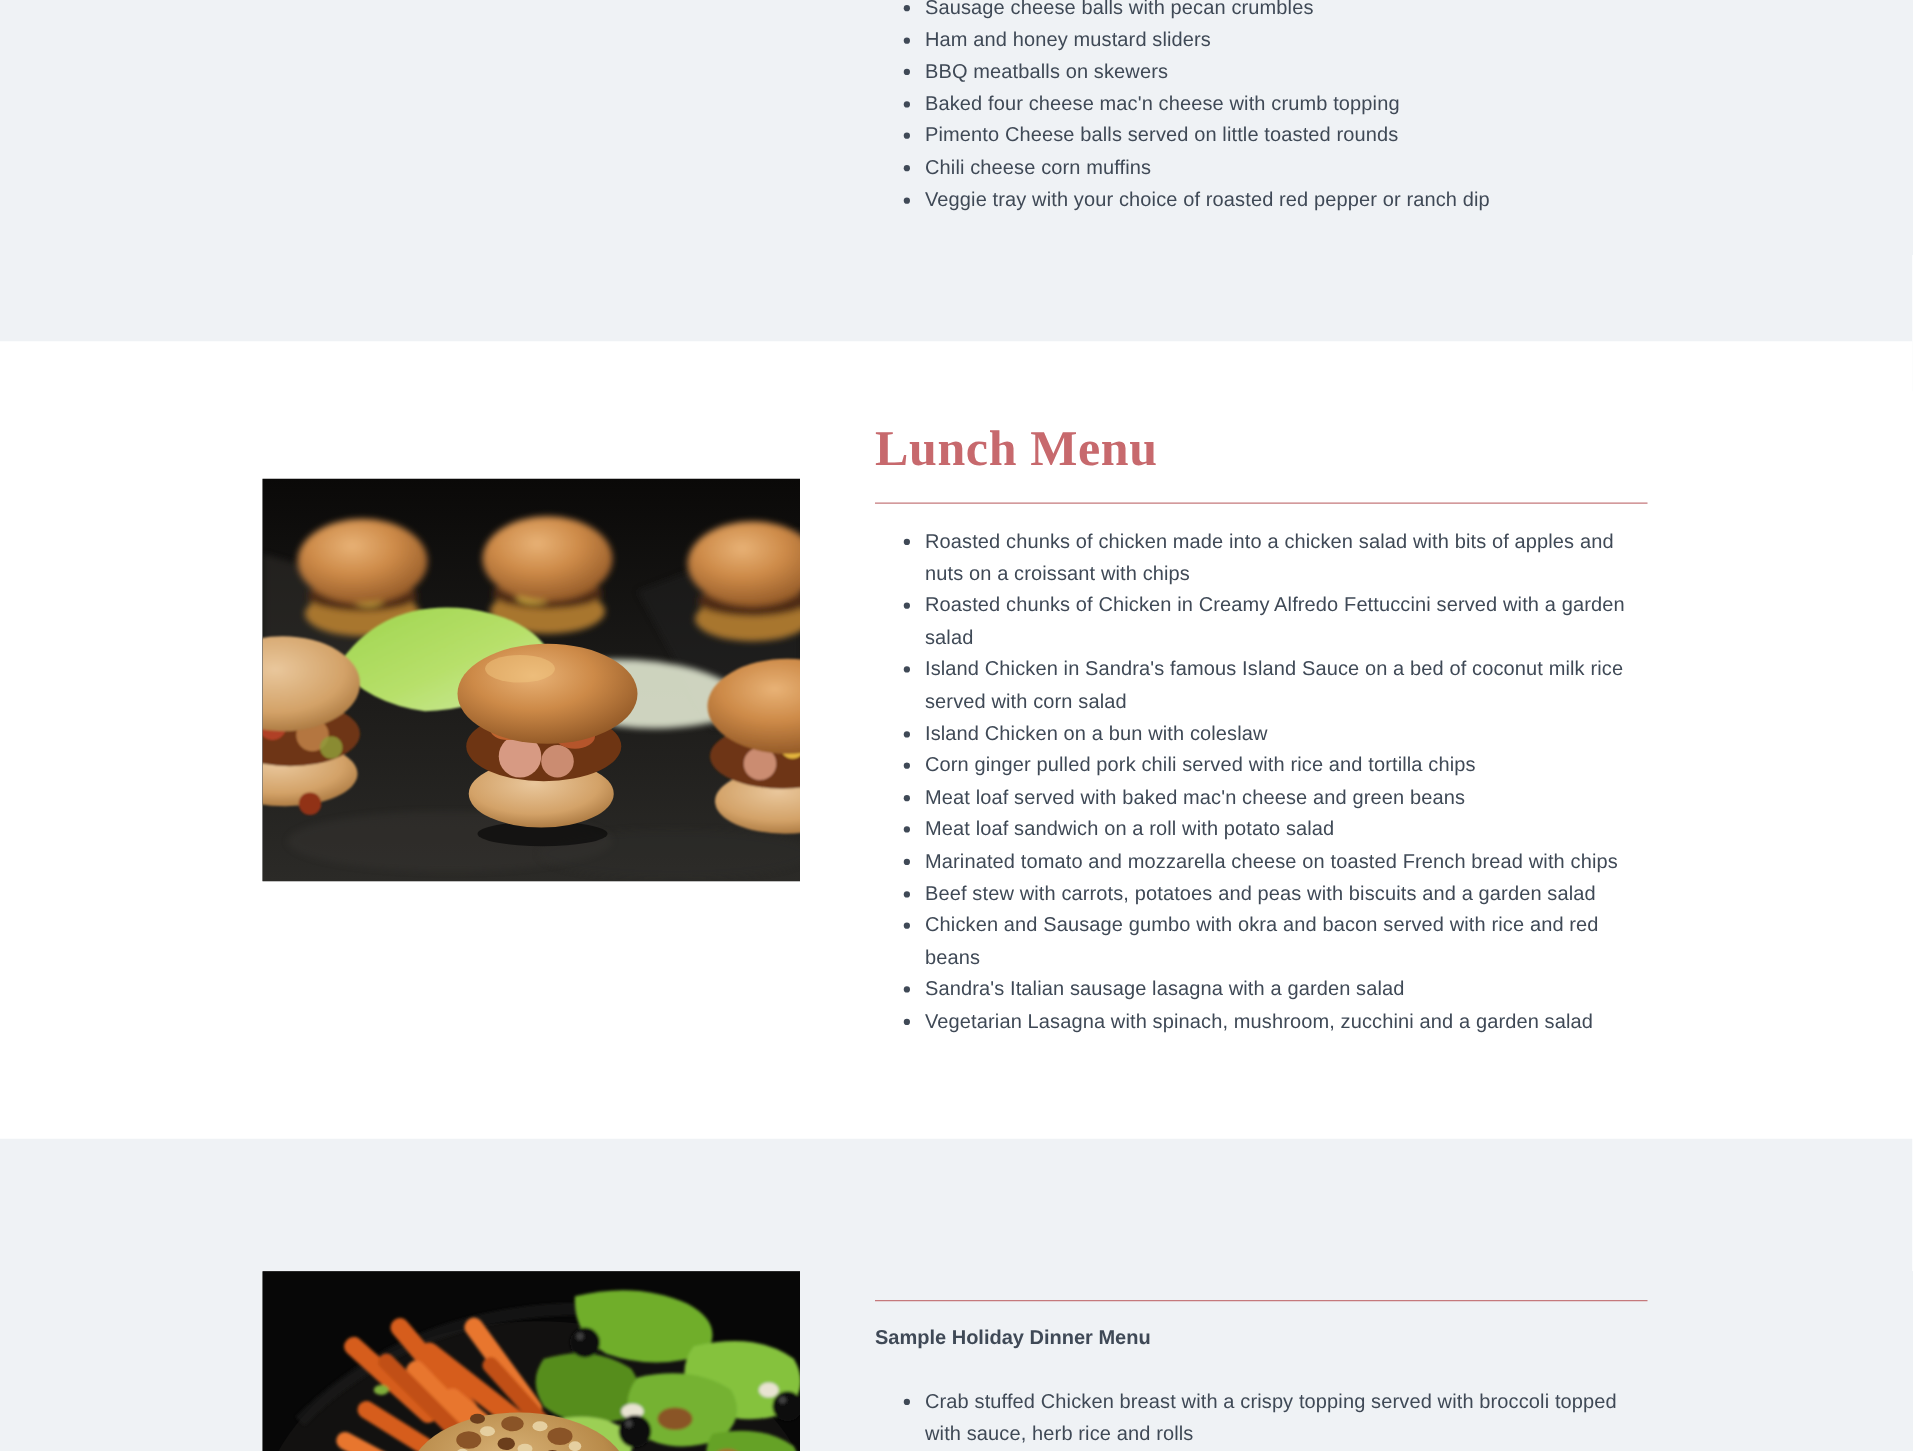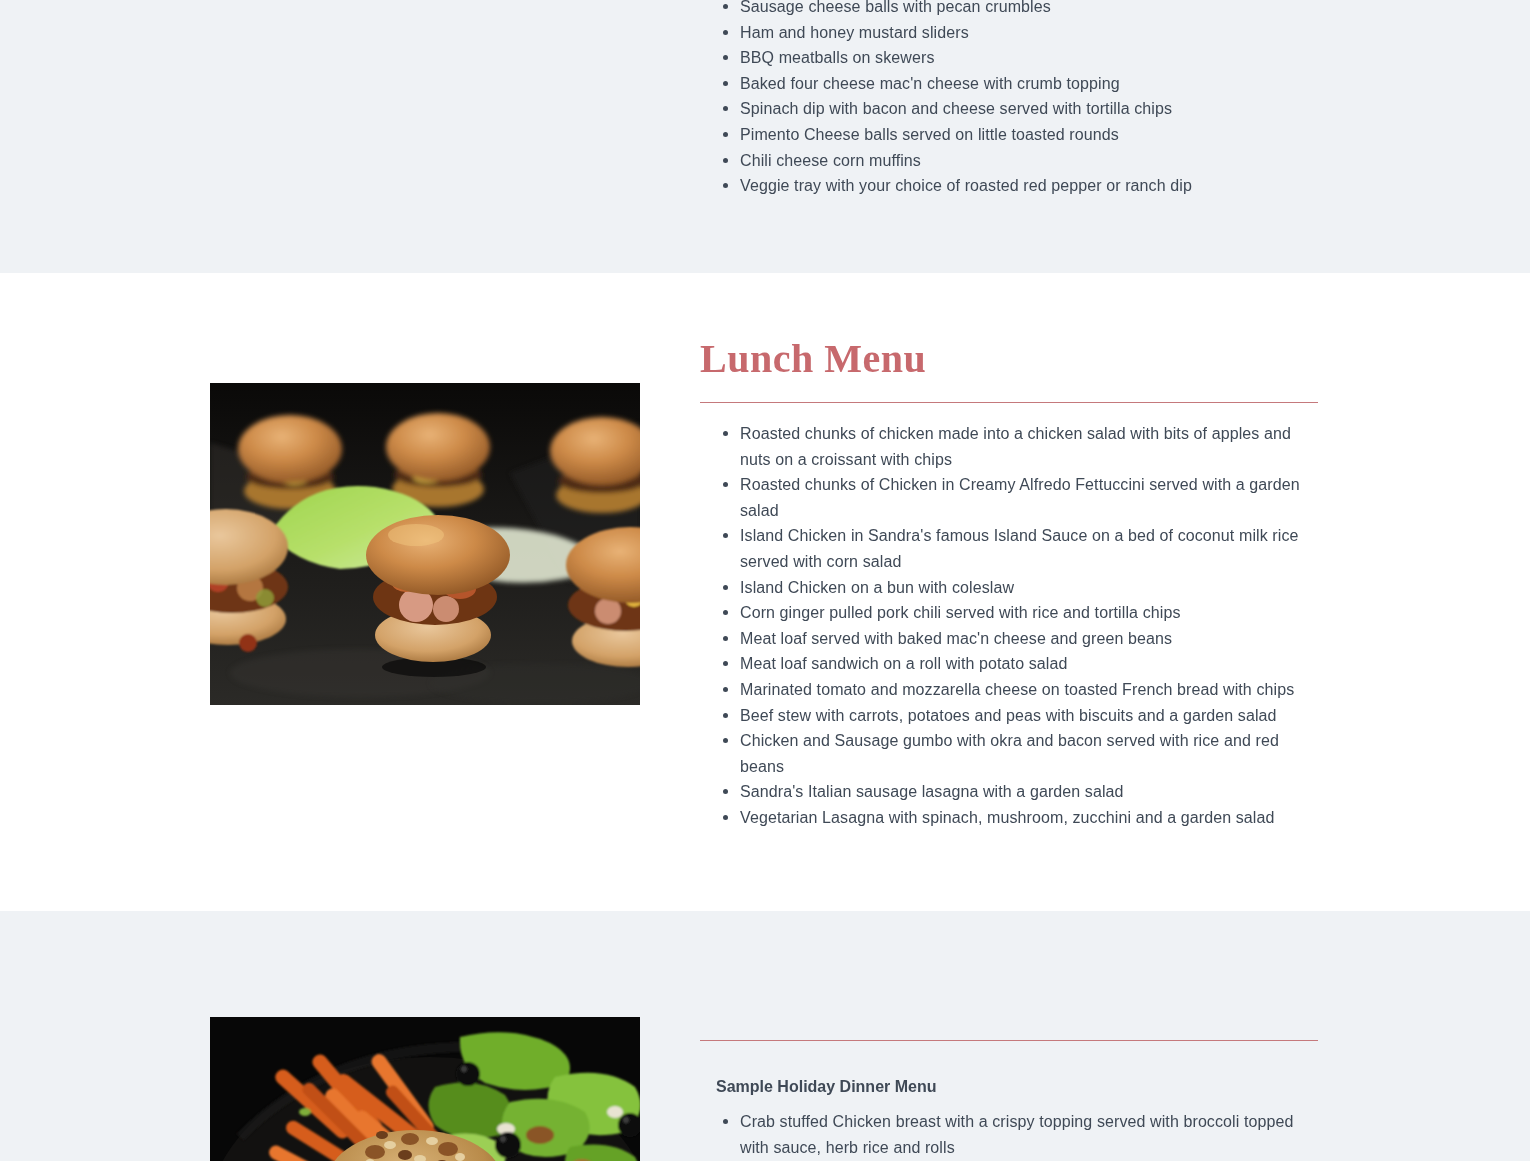--- a/index.html
+++ b/index.html
@@ -44,35 +44,34 @@
   .photo-frame { position: absolute; left: 210px; width: 430px; overflow: hidden; background: #0b0a09; }
   #lunch-photo  { top: 110px; height: 322px; }
   #dinner-photo { top: 106px; height: 322px; }
   .photo-frame svg { display: block; }
 
   #appetizers-list { position: absolute; left: 740px; top: -6px; width: 578px; }
   #lunch-list  { position: absolute; left: 40px; top: 148px; width: 578px; }
   #dinner-list { position: absolute; left: 40px; top: 198px; width: 578px; }
 
   .menu-subtitle {
-    position: absolute; left: 0; top: 150px; margin: 16px;
+    position: absolute; left: 0; top: 150px; margin: 0;
     font-size: 16px; font-weight: 700; line-height: 20px;
     color: var(--text-color, #3f4956);
   }
 </style>
 </head>
 <body>
 
 <section class="band" id="section-appetizers">
   <ul class="menu-list" id="appetizers-list">
       <li>Sausage cheese balls with pecan crumbles</li>
       <li>Ham and honey mustard sliders</li>
       <li>BBQ meatballs on skewers</li>
       <li>Baked four cheese mac'n cheese with crumb topping</li>
-      <li>Spinach dip with bacon and cheese served with tortilla chips</li>
       <li>Pimento Cheese balls served on little toasted rounds</li>
       <li>Chili cheese corn muffins</li>
       <li>Veggie tray with your choice of roasted red pepper or ranch dip</li>
     </ul>
 </section>
 
 <section class="band" id="section-lunch">
 
   <div class="photo-frame" id="lunch-photo">
     <svg width="430" height="322" viewBox="0 0 430 322">

